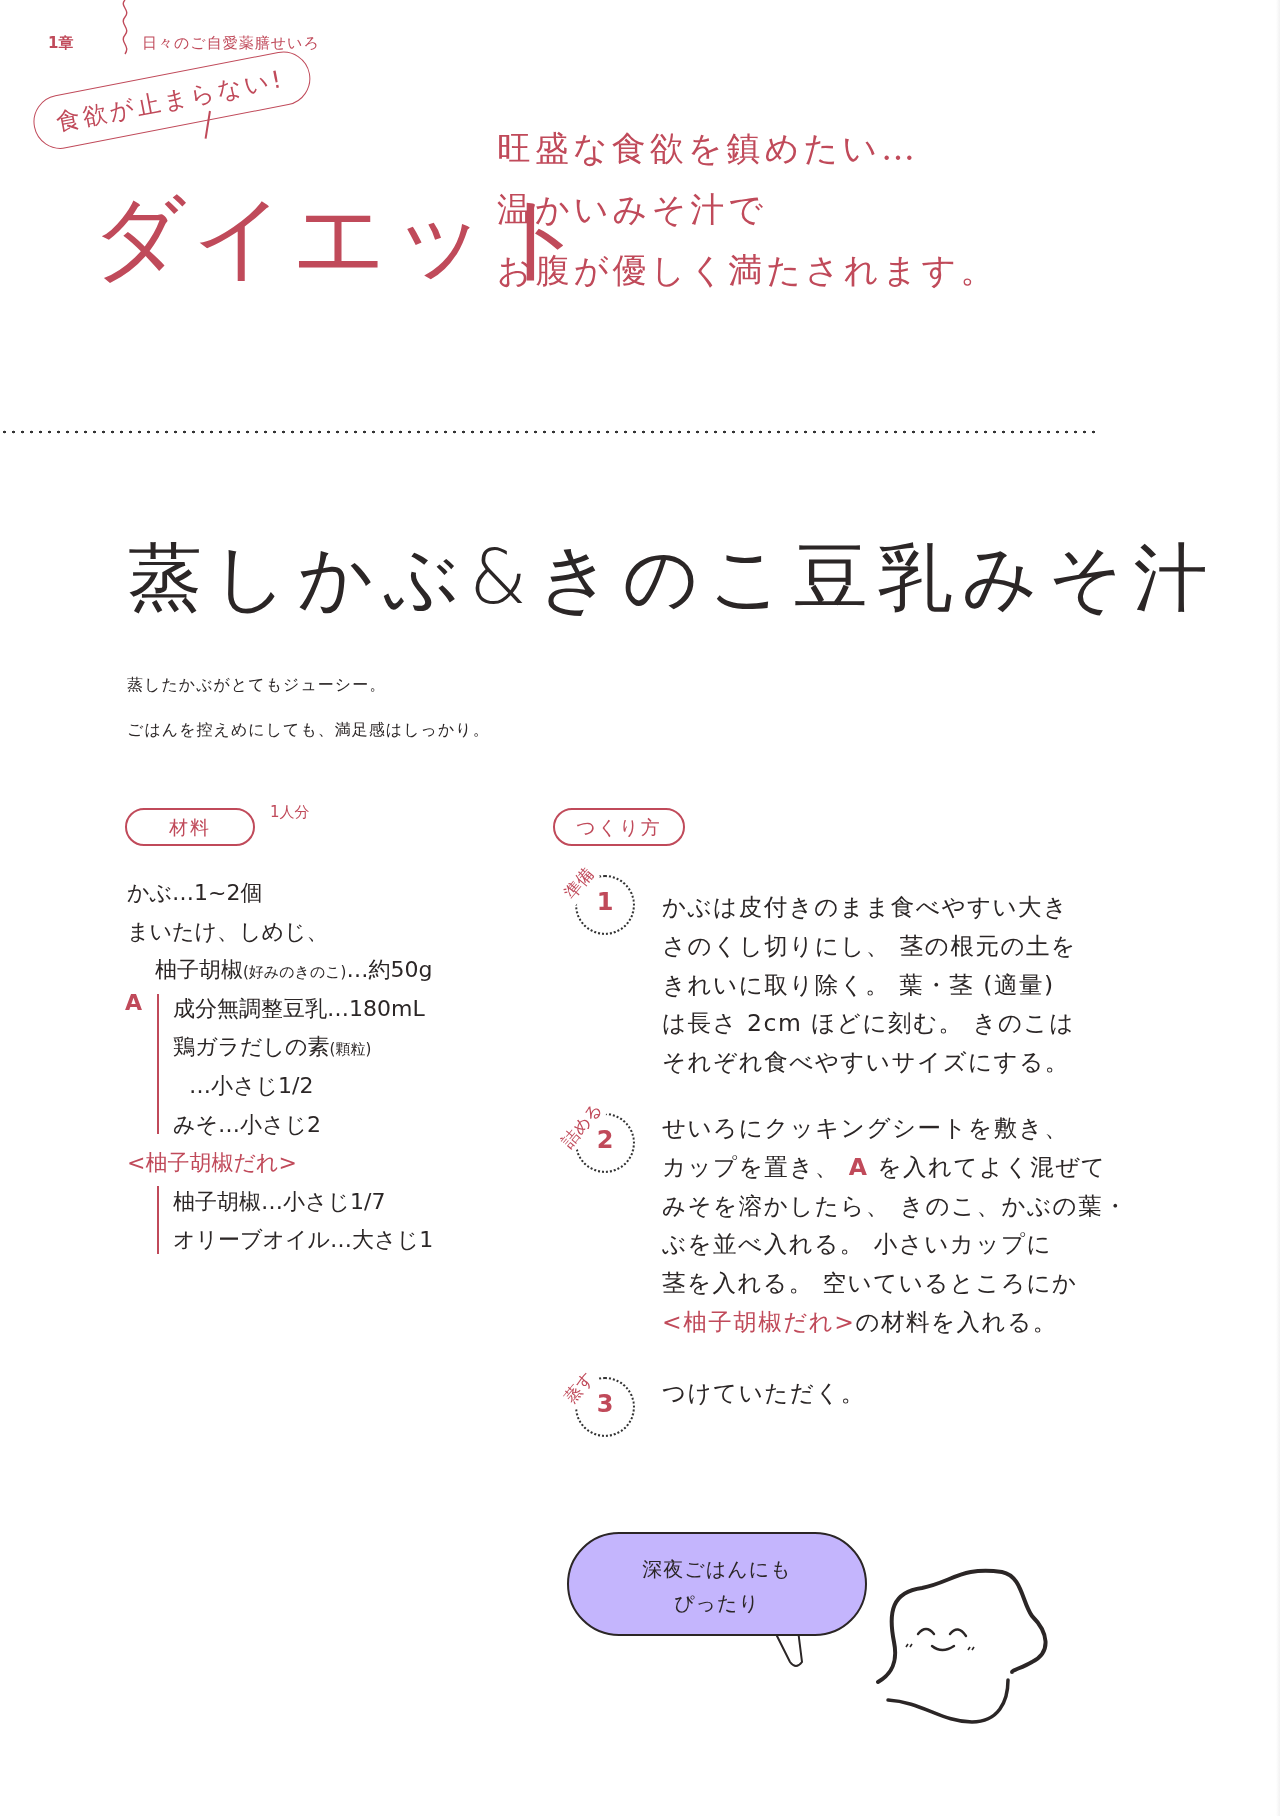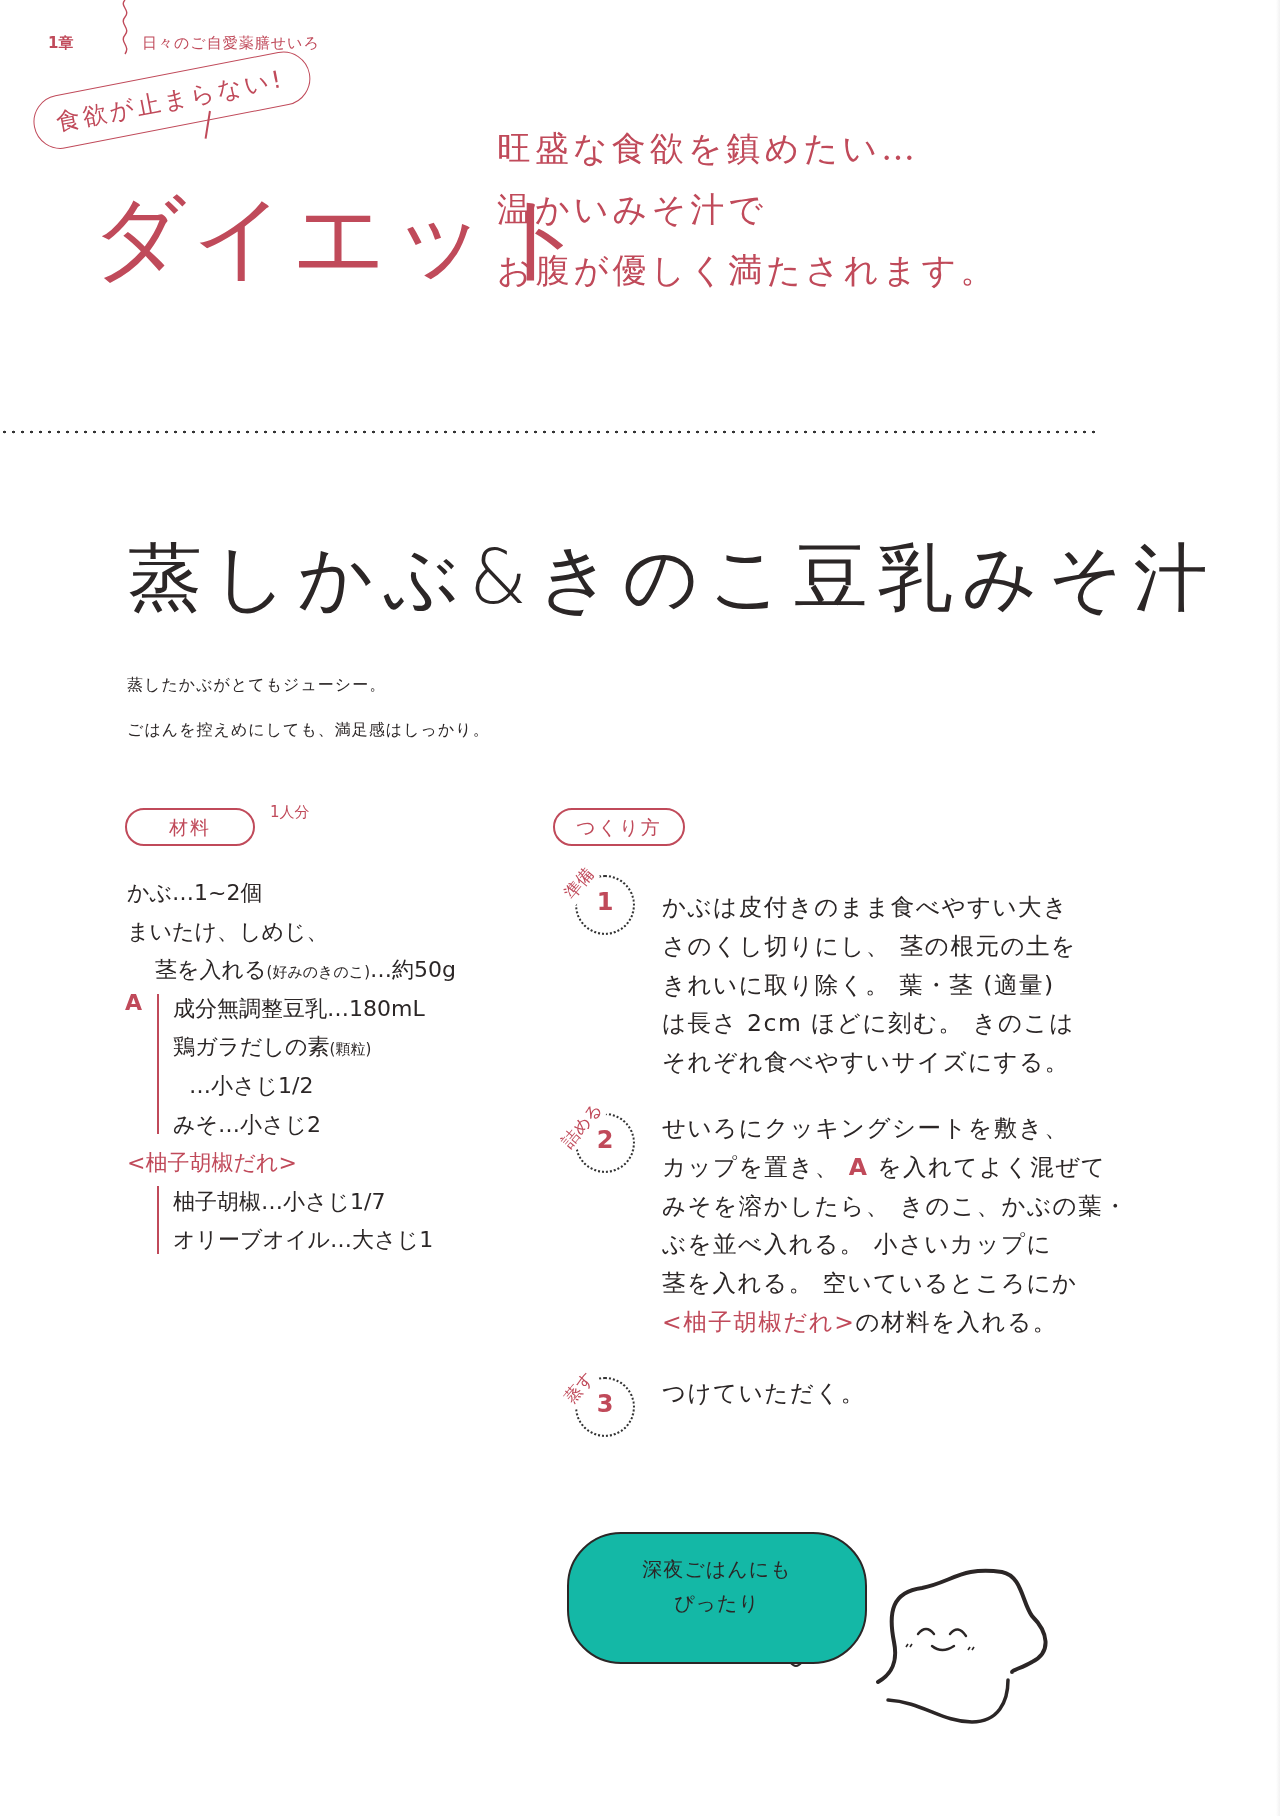--- a/index.html
+++ b/index.html
@@ -43,22 +43,22 @@
   .a-label{position:absolute;left:125px;top:990px;font-size:22px;font-weight:bold;color:#c04a5a;}
   
   .step{position:absolute;left:560px;width:560px;}
   .circle{position:absolute;left:15px;width:60px;height:60px;border-radius:50%;
           border:2px dotted #333;box-sizing:border-box;}
   .step-num{position:absolute;left:15px;width:60px;text-align:center;font-size:24px;font-weight:bold;color:#c04a5a;}
   .step-label{position:absolute;font-size:17px;color:#c04a5a;transform:rotate(-50deg);
               background:#fff;padding:0 2px;white-space:nowrap;}
   .step-text{position:absolute;left:102px;font-size:23.5px;line-height:38.8px;letter-spacing:1.5px;white-space:nowrap;}
   
-  .speech{left:567px;top:1532px;width:300px;height:132px;border:2px solid #2b2626;border-radius:54px;
-          box-sizing:border-box;text-align:center;font-size:20px;line-height:34px;padding-top:18px;background:#14b8a6;letter-spacing:1px;}
+  .speech{left:567px;top:1532px;width:300px;height:104px;border:2px solid #2b2626;border-radius:54px;
+          box-sizing:border-box;text-align:center;font-size:20px;line-height:34px;padding-top:18px;background:#c4b5fd;letter-spacing:1px;}
   .speech-tail{left:770px;top:1628px;}
   .mascot{left:872px;top:1562px;}
   .edge{right:0;top:0;width:4px;height:1816px;background:linear-gradient(to right,#fff,#f2f2f2);}
 </style>
 </head>
 <body>
 
 <div class="abs chapter">1章</div>
 <svg class="abs wavy" width="18" height="56" viewBox="0 0 18 56">
   <path d="M9 0 C 3 6, 15 10, 9 17 C 3 24, 15 28, 9 35 C 3 42, 15 46, 9 54" fill="none" stroke="#c04a5a" stroke-width="1.4"></path>
@@ -86,21 +86,21 @@
 <div class="abs pill pill-ing">材料</div>
 <div class="abs servings">1人分</div>
 
 <div class="bar" style="top:994px;height:140px;"></div>
 <div class="bar" style="top:1186px;height:68px;"></div>
 <div class="a-label">A</div>
 
 <div class="abs ing">
   <div class="row">かぶ…1~2個</div>
   <div class="row">まいたけ、しめじ、</div>
-  <div class="row ind1"><span>茎を入れる</span><span class="small">(好みのきのこ)</span><span>…約50g</span></div>
+  <div class="row ind1"><span>柚子胡椒</span><span class="small">(好みのきのこ)</span><span>…約50g</span></div>
   <div class="row ind2">成分無調整豆乳…180mL</div>
   <div class="row ind2"><span>鶏ガラだしの素</span><span class="small">(顆粒)</span></div>
   <div class="row ind3">…小さじ1/2</div>
   <div class="row ind2">みそ…小さじ2</div>
   <div class="row subhead">&lt;柚子胡椒だれ&gt;</div>
   <div class="row ind2">柚子胡椒…小さじ1/7</div>
   <div class="row ind2">オリーブオイル…大さじ1</div>
 </div>
 
 <div class="abs pill pill-steps">つくり方</div>

